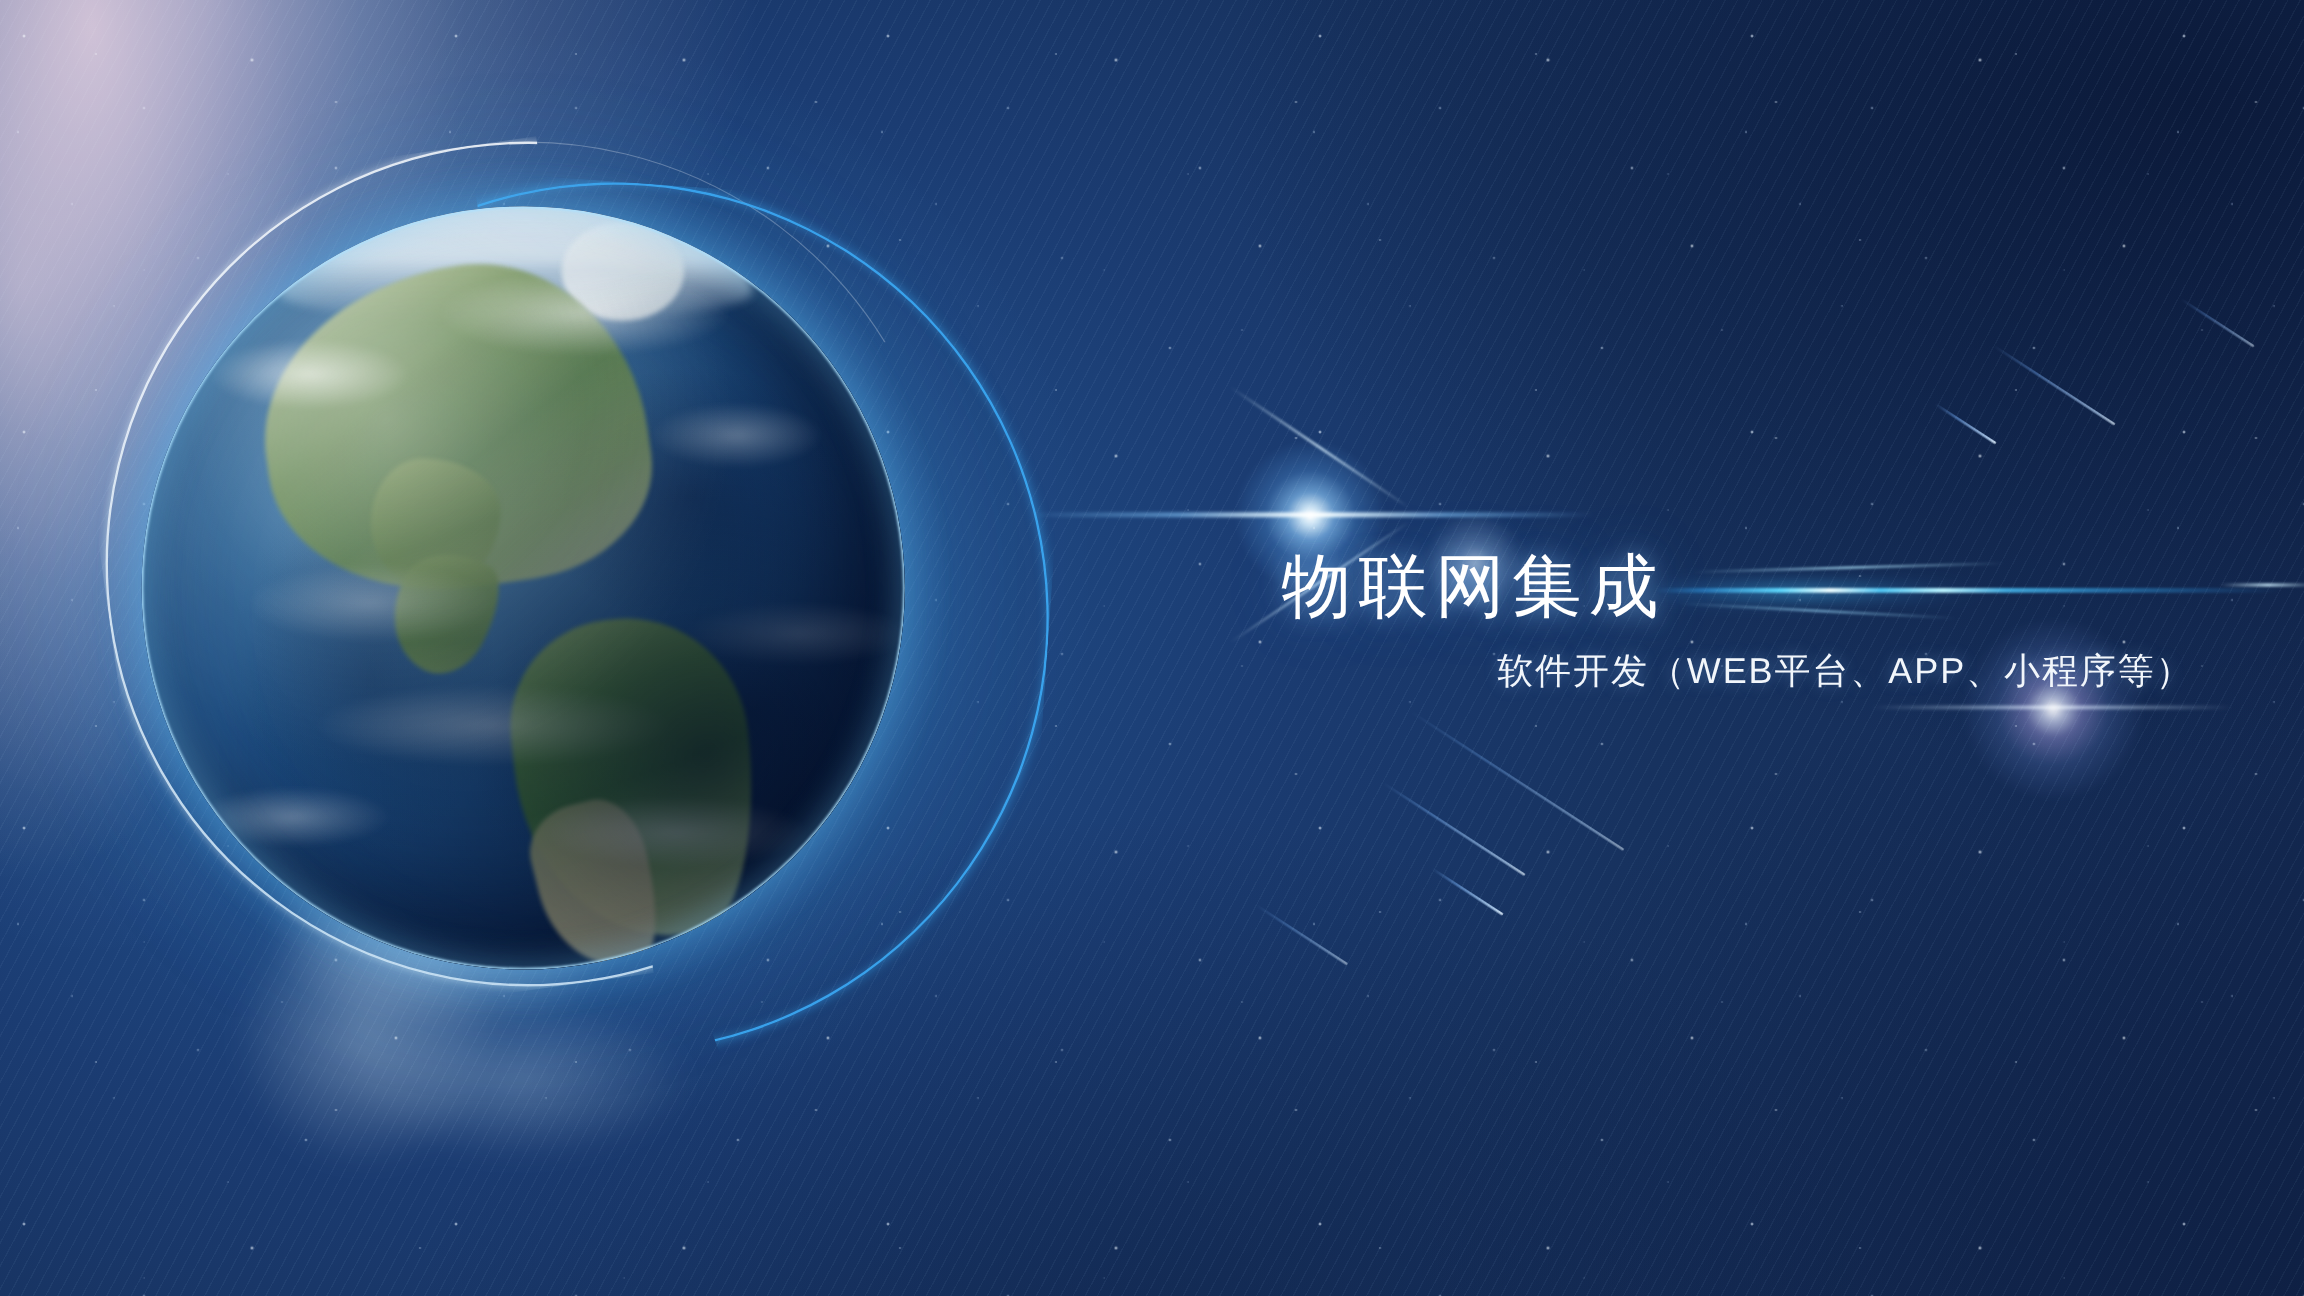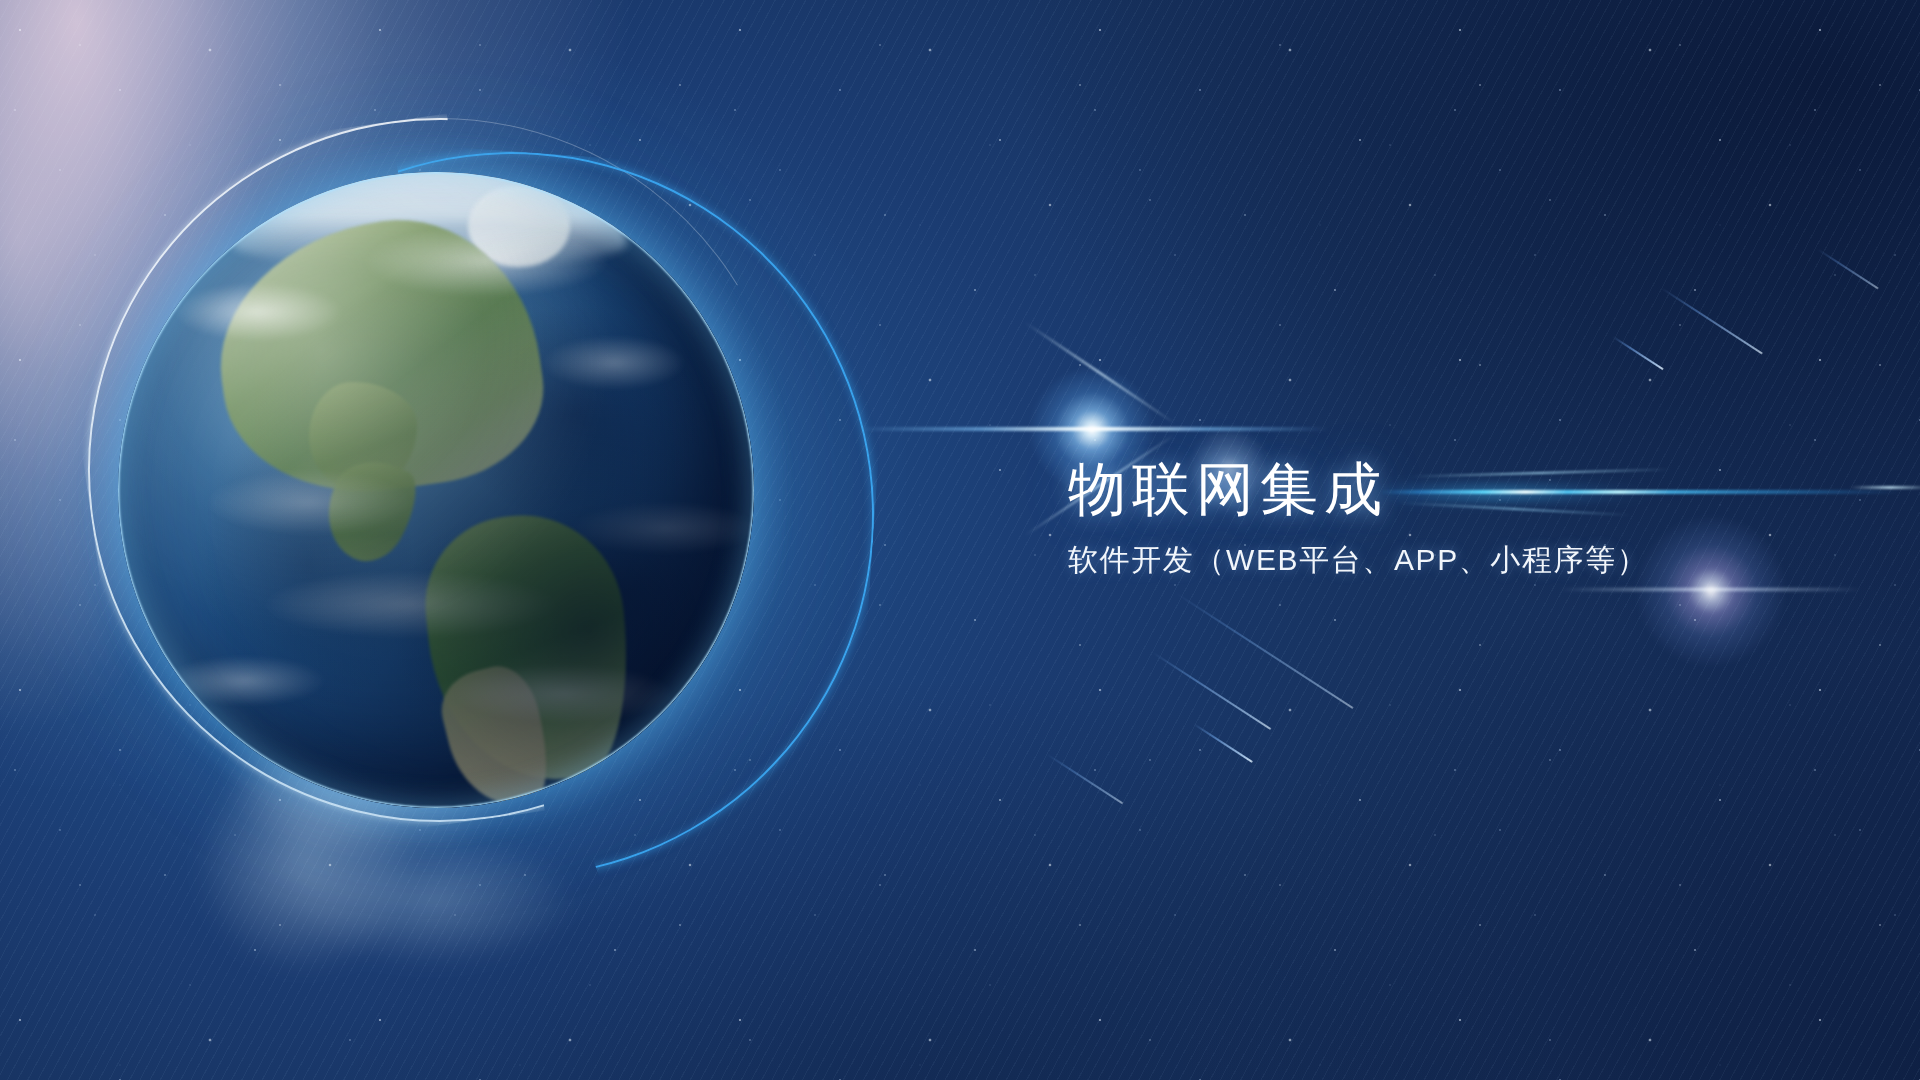--- a/index.html
+++ b/index.html
@@ -343,21 +343,21 @@
   }
   #headline {
     font-size: 58px;
     line-height: 1.06;
     letter-spacing: 6px;
     color: #ffffff;
     font-weight: 400;
     white-space: nowrap;
     text-shadow: 0 0 18px rgba(150,205,255,.55), 0 0 46px rgba(90,160,245,.35);
   }
-  #sub-list { margin-top: 26px; }
+  #sub-list { margin-top: 26px; text-align: right; }
   .subline {
     font-size: 30px;
     line-height: 1.0;
     letter-spacing: 1.6px;
     color: #f2f6fb;
     font-weight: 400;
     white-space: nowrap;
     margin-bottom: 28px;
     text-shadow: 0 0 12px rgba(140,190,250,.42);
   }

